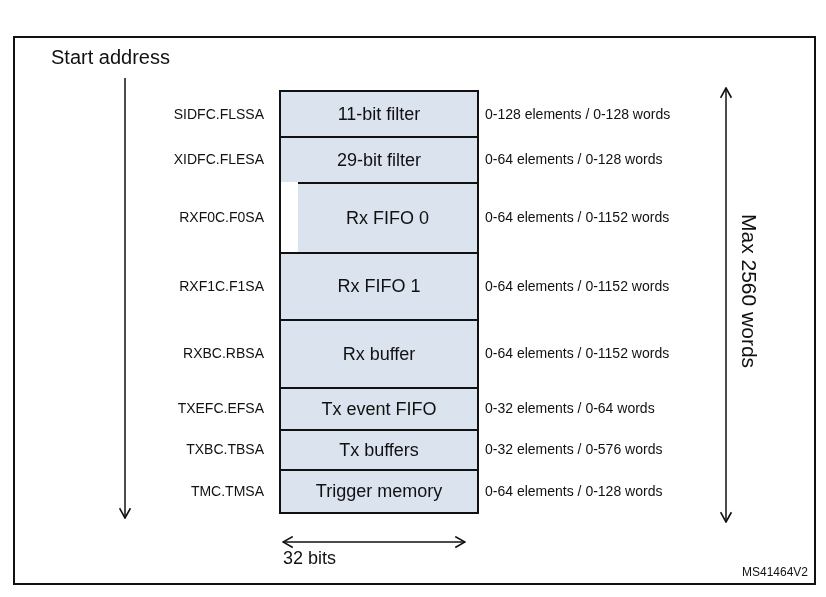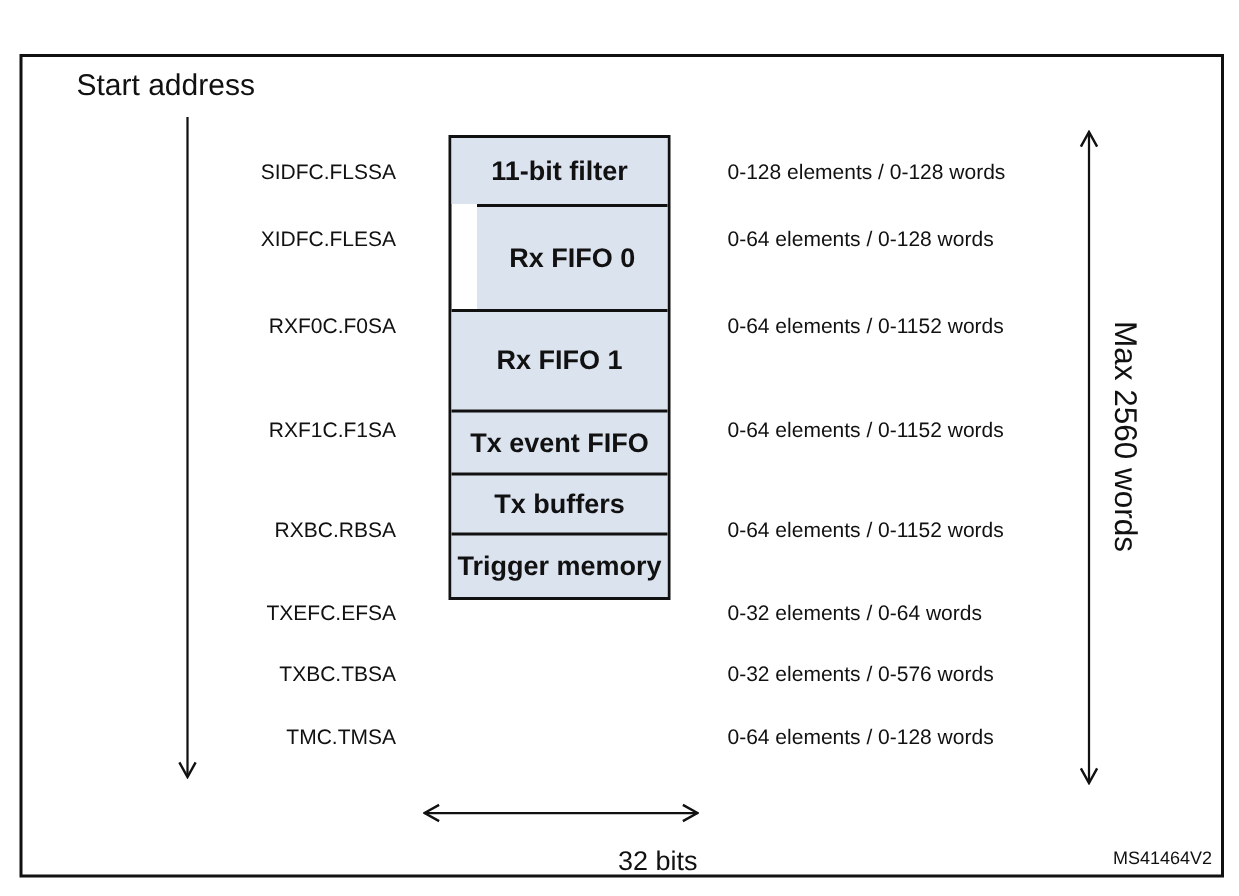--- a/index.html
+++ b/index.html
@@ -54,25 +54,24 @@
     top: 52px;
     display: flex;
     flex-direction: column;
   }
   .col-registers {
     left: 11px;
     width: 253px;
     padding-top: 2px;
   }
   .col-boxes {
-    left: 284px;
-    width: 148px;
+    left: 264px;
+    width: 200px;
     border: 2px solid #111111;
     box-sizing: border-box;
-    font-weight: bold;
   }
   .col-ranges {
     left: 470px;
     width: 240px;
     padding-top: 2px;
   }
   .reg-cell {
     display: flex;
     align-items: center;
     justify-content: flex-end;
@@ -107,23 +106,22 @@
     top: 176px;
     writing-mode: vertical-rl;
     font-size: 21px;
     white-space: nowrap;
   }
   .bits-label {
     position: absolute;
     left: 268px;
     top: 510px;
     width: 182px;
-    text-align: right;
+    text-align: left;
     font-size: 18px;
-    margin-top: 16px;
   }
   .watermark {
     position: absolute;
     right: 6px;
     bottom: 4px;
     font-size: 12px;
   }
 </style>
 </head>
 <body>
@@ -151,22 +149,24 @@
         <div class="reg-cell" style="height: 46px;">XIDFC.FLESA</div>
         <div class="reg-cell" style="height: 70px;">RXF0C.F0SA</div>
         <div class="reg-cell" style="height: 67px;">RXF1C.F1SA</div>
         <div class="reg-cell" style="height: 68px;">RXBC.RBSA</div>
         <div class="reg-cell" style="height: 42px;">TXEFC.EFSA</div>
         <div class="reg-cell" style="height: 40px;">TXBC.TBSA</div>
         <div class="reg-cell" style="height: 43px;">TMC.TMSA</div>
       </div>
     <div class="col col-boxes">
         <div class="box-cell" style="height: 44px; background: rgb(219, 227, 239);">11-bit filter</div>
+        <div class="box-cell" style="height: 46px; background: rgb(219, 227, 239);">29-bit filter</div>
         <div class="box-cell" style="height: 70px; background: rgb(219, 227, 239); margin-left: 17px;">Rx FIFO 0</div>
         <div class="box-cell" style="height: 67px; background: rgb(219, 227, 239);">Rx FIFO 1</div>
+        <div class="box-cell" style="height: 68px; background: rgb(219, 227, 239);">Rx buffer</div>
         <div class="box-cell" style="height: 42px; background: rgb(219, 227, 239);">Tx event FIFO</div>
         <div class="box-cell" style="height: 40px; background: rgb(219, 227, 239);">Tx buffers</div>
         <div class="box-cell" style="height: 43px; background: rgb(219, 227, 239);">Trigger memory</div>
       </div>
     <div class="col col-ranges">
         <div class="range-cell" style="height: 44px;">0-128 elements / 0-128 words</div>
         <div class="range-cell" style="height: 46px;">0-64 elements / 0-128 words</div>
         <div class="range-cell" style="height: 70px;">0-64 elements / 0-1152 words</div>
         <div class="range-cell" style="height: 67px;">0-64 elements / 0-1152 words</div>
         <div class="range-cell" style="height: 68px;">0-64 elements / 0-1152 words</div>

